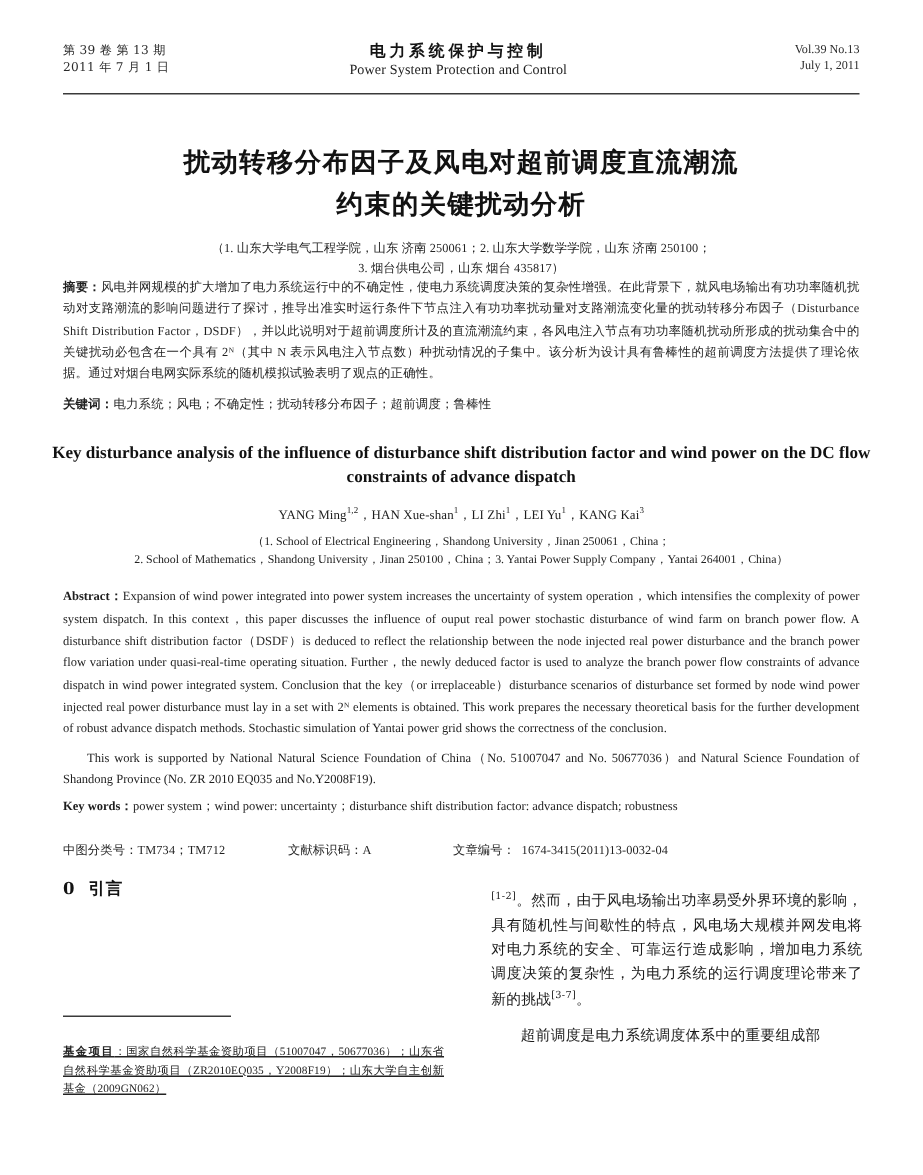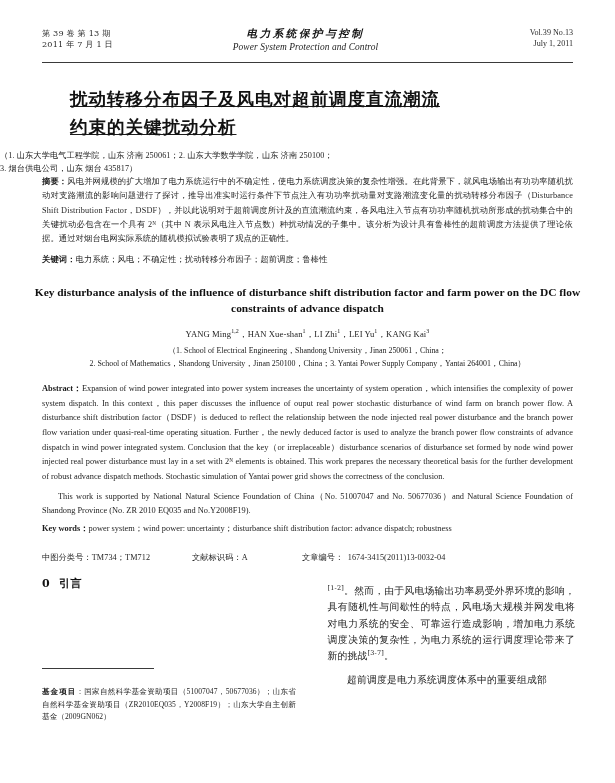--- a/index.html
+++ b/index.html
@@ -48,40 +48,39 @@
     line-height: 1.35;
     font-size: 8.1px;
     color: #2a2a2a;
   }
   .mast-center {
     position: absolute;
     left: 0;
     right: 4px;
     top: -1px;
     text-align: center;
-    font-style: italic;
   }
   .mast-cn {
     font-size: 10.5px;
     font-weight: bold;
     letter-spacing: 2.6px;
     font-family: "DejaVu Serif", "Liberation Serif", serif;
     color: #141414;
   }
   .mast-en {
     font-size: 9.4px;
     margin-top: 1px;
     letter-spacing: 0.1px;
     color: #1d1d1d;
   }
 
   
   .title-block {
-    margin: 22px 70px 0 70px;
-    text-decoration: underline;
+    margin: 32px 70px 0 70px;
+    text-align: center;
   }
   .title-cn {
     font-size: 17.5px;
     font-weight: bold;
     letter-spacing: 1.0px;
     line-height: 1.62;
     font-family: "DejaVu Serif", "Liberation Serif", serif;
     color: #121212;
   }
 
@@ -90,20 +89,21 @@
     margin-top: 20px;
     text-align: center;
     font-size: 11.2px;
     letter-spacing: 1.4px;
     font-family: "DejaVu Serif", "Liberation Serif", serif;
     color: #1a1a1a;
   }
   .authors sup { font-size: 6.6px; letter-spacing: 0; }
   .affil {
     margin-top: 7px;
+    text-align: center;
     font-size: 8.2px;
     line-height: 1.62;
     letter-spacing: 0.1px;
     color: #232323;
   }
 
   
   .col {
     margin: 0 42px;
   }
@@ -227,20 +227,21 @@
   .footnote {
     position: absolute;
     left: 0;
     bottom: 3px;
     width: 254px;
     font-size: 7.55px;
     line-height: 1.62;
     text-align: justify;
     letter-spacing: 0.1px;
     color: #232323;
+    text-decoration: underline;
   }
   .footnote .b { font-weight: bold; letter-spacing: 0.8px; }
 </style>
 </head>
 <body>
 
 <div class="page">
 
   <div class="masthead">
     <div class="mast-left">
@@ -265,21 +266,21 @@
   <div class="affil">
     <div>（1. 山东大学电气工程学院，山东 济南 250061；2. 山东大学数学学院，山东 济南 250100；</div>
     <div>3. 烟台供电公司，山东 烟台 435817）</div>
   </div>
 
   <div class="col">
     <div class="abs-cn"><span class="lbl">摘要：</span><span>风电并网规模的扩大增加了电力系统运行中的不确定性，使电力系统调度决策的复杂性增强。在此背景下，就风电场输出有功功率随机扰动对支路潮流的影响问题进行了探讨，推导出准实时运行条件下节点注入有功功率扰动量对支路潮流变化量的扰动转移分布因子（Disturbance Shift Distribution Factor，DSDF），并以此说明对于超前调度所计及的直流潮流约束，各风电注入节点有功功率随机扰动所形成的扰动集合中的关键扰动必包含在一个具有 2ᴺ（其中 N 表示风电注入节点数）种扰动情况的子集中。该分析为设计具有鲁棒性的超前调度方法提供了理论依据。通过对烟台电网实际系统的随机模拟试验表明了观点的正确性。</span></div>
     <div class="kw-cn"><span class="lbl">关键词：</span><span>电力系统；风电；不确定性；扰动转移分布因子；超前调度；鲁棒性</span></div>
   </div>
 
-  <div class="title-en">Key disturbance analysis of the influence of disturbance shift distribution factor and farm power on the DC flow constraints of advance dispatch</div>
+  <div class="title-en">Key disturbance analysis of the influence of disturbance shift distribution factor and wind power on the DC flow constraints of advance dispatch</div>
 
   <div class="authors-en">YANG Ming<sup>1,2</sup>，HAN Xue-shan<sup>1</sup>，LI Zhi<sup>1</sup>，LEI Yu<sup>1</sup>，KANG Kai<sup>3</sup></div>
   <div class="affil-en">
     <div>（1. School of Electrical Engineering，Shandong University，Jinan 250061，China；</div>
     <div>2. School of Mathematics，Shandong University，Jinan 250100，China；3. Yantai Power Supply Company，Yantai 264001，China）</div>
   </div>
 
   <div class="col">
     <div class="abs-en"><span class="lbl">Abstract：</span><span>Expansion of wind power integrated into power system increases the uncertainty of system operation，which intensifies the complexity of power system dispatch. In this context，this paper discusses the influence of ouput real power stochastic disturbance of wind farm on branch power flow. A disturbance shift distribution factor（DSDF）is deduced to reflect the relationship between the node injected real power disturbance and the branch power flow variation under quasi-real-time operating situation. Further，the newly deduced factor is used to analyze the branch power flow constraints of advance dispatch in wind power integrated system. Conclusion that the key（or irreplaceable）disturbance scenarios of disturbance set formed by node wind power injected real power disturbance must lay in a set with 2ᴺ elements is obtained. This work prepares the necessary theoretical basis for the further development of robust advance dispatch methods. Stochastic simulation of Yantai power grid shows the correctness of the conclusion.</span></div>
     <div class="fund-en">This work is supported by National Natural Science Foundation of China（No. 51007047 and No. 50677036）and Natural Science Foundation of Shandong Province (No. ZR 2010 EQ035 and No.Y2008F19).</div>

